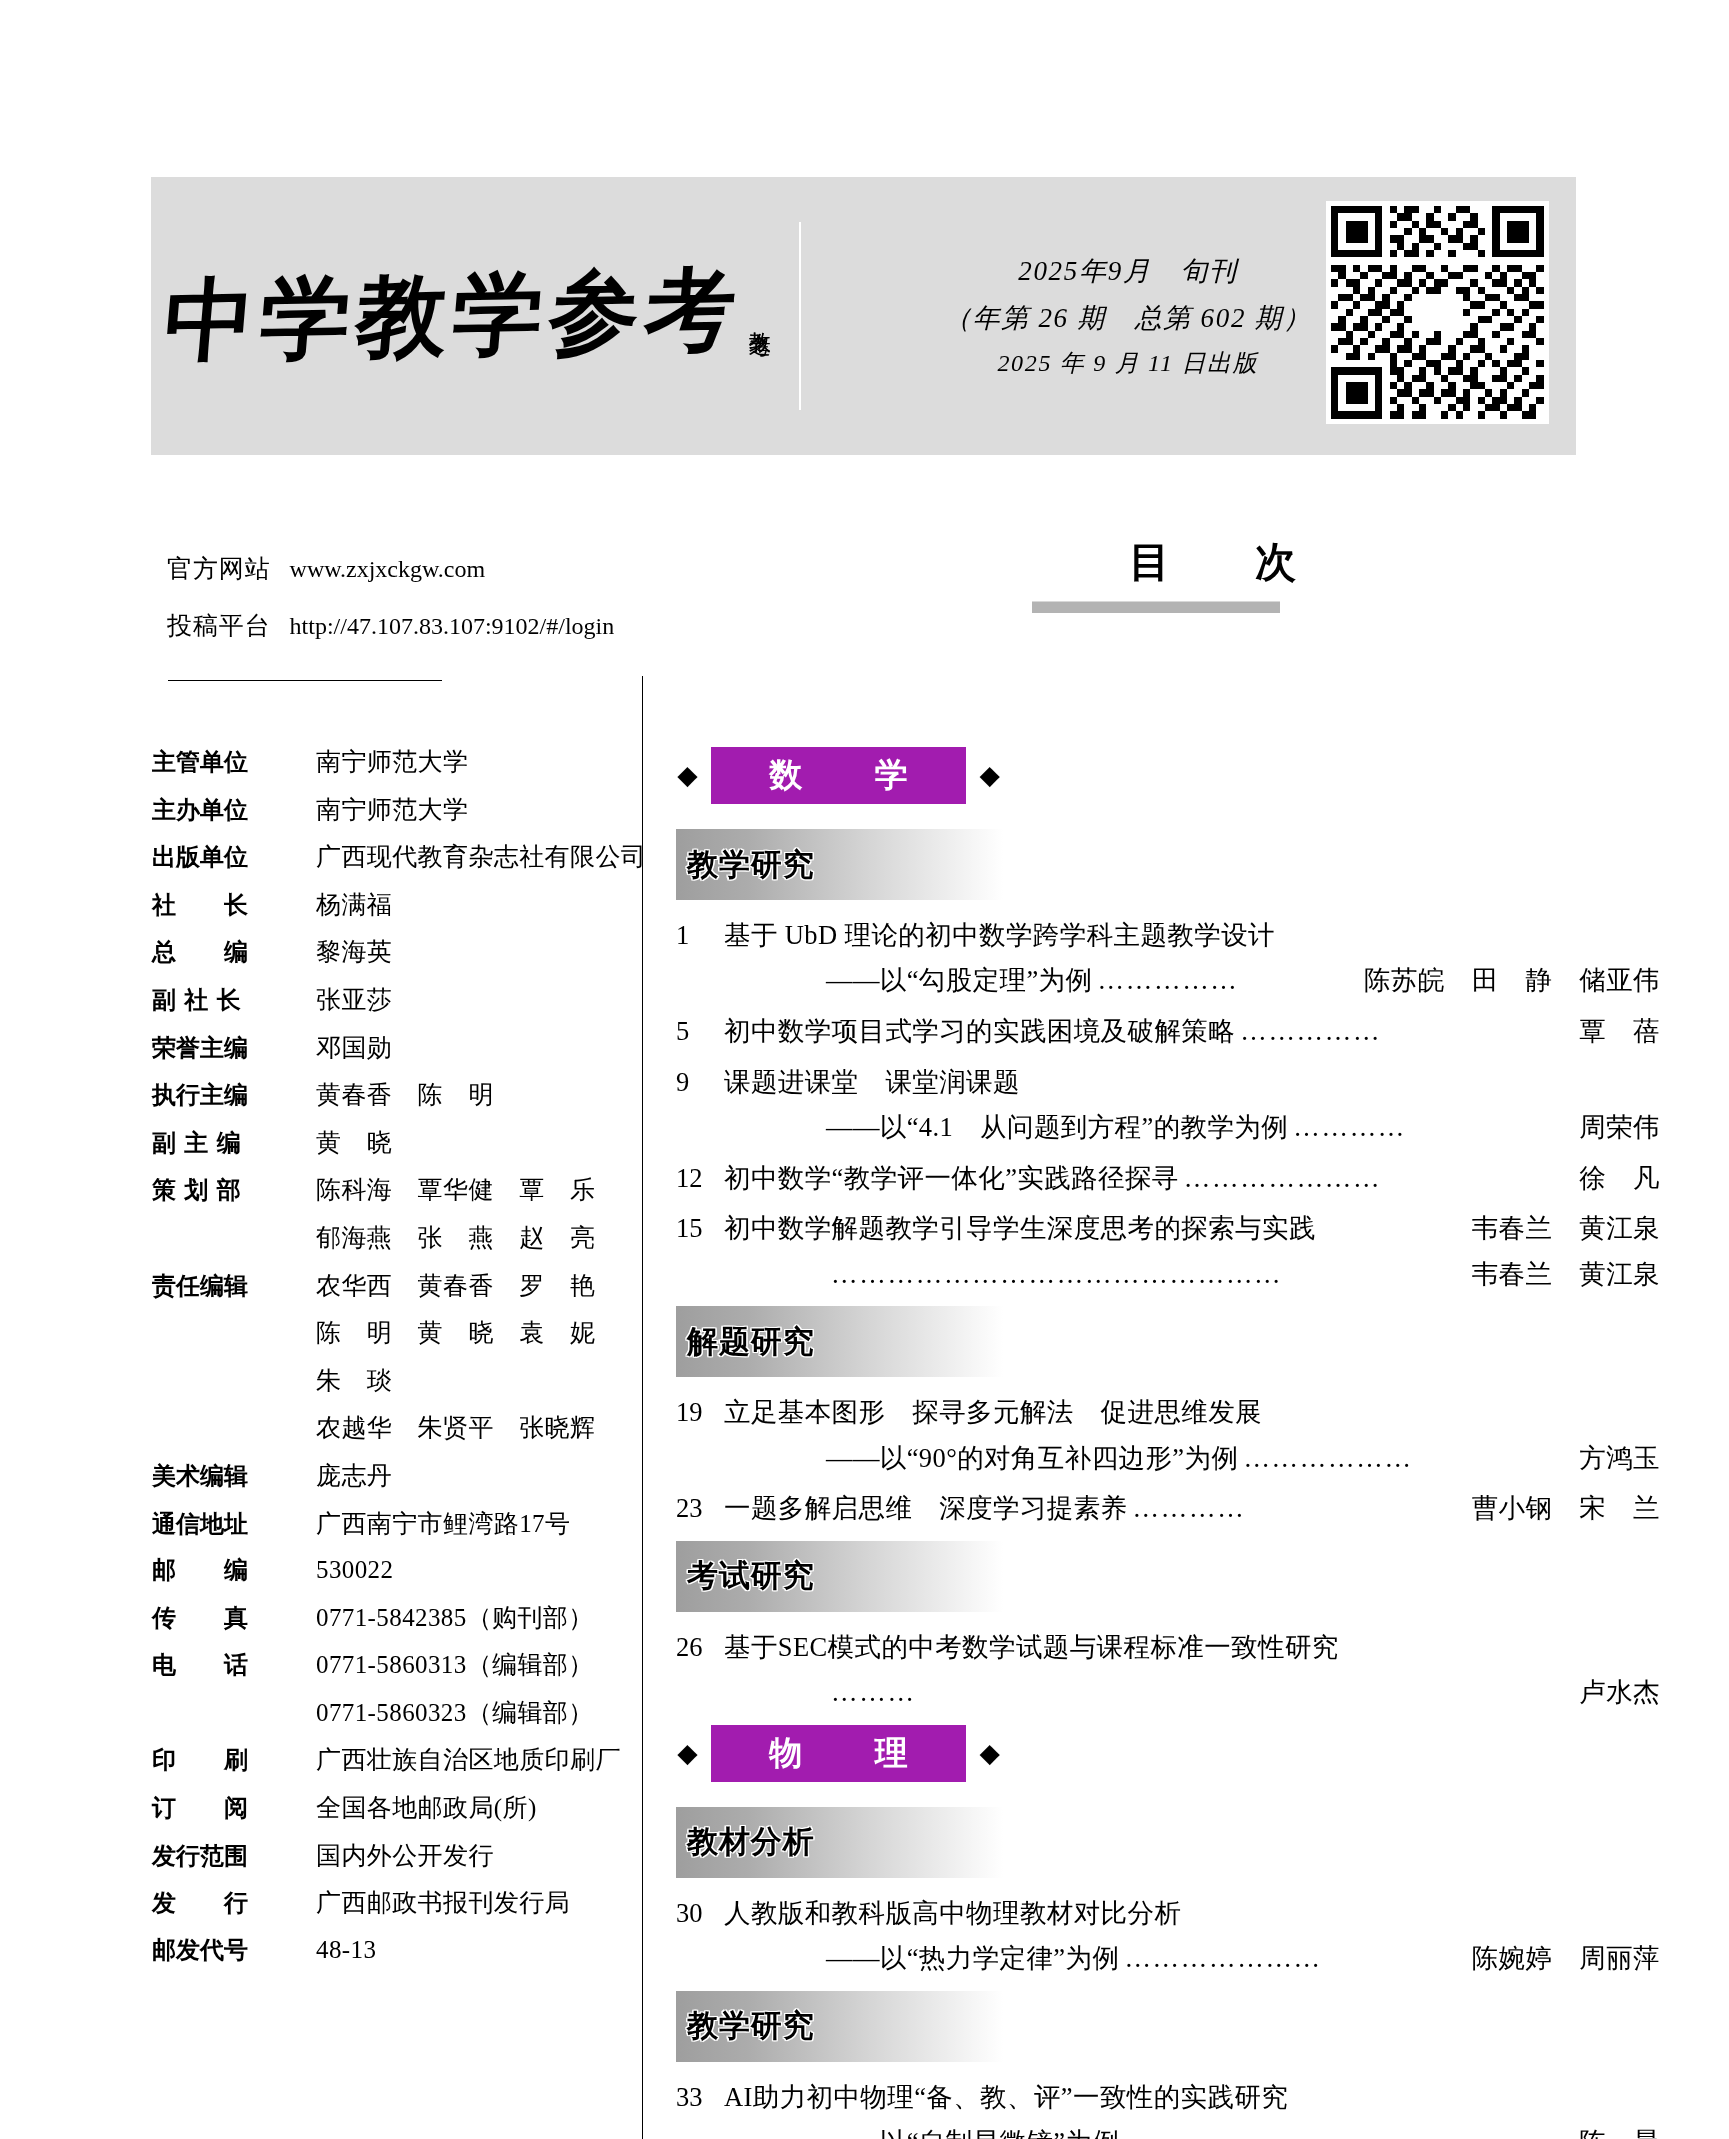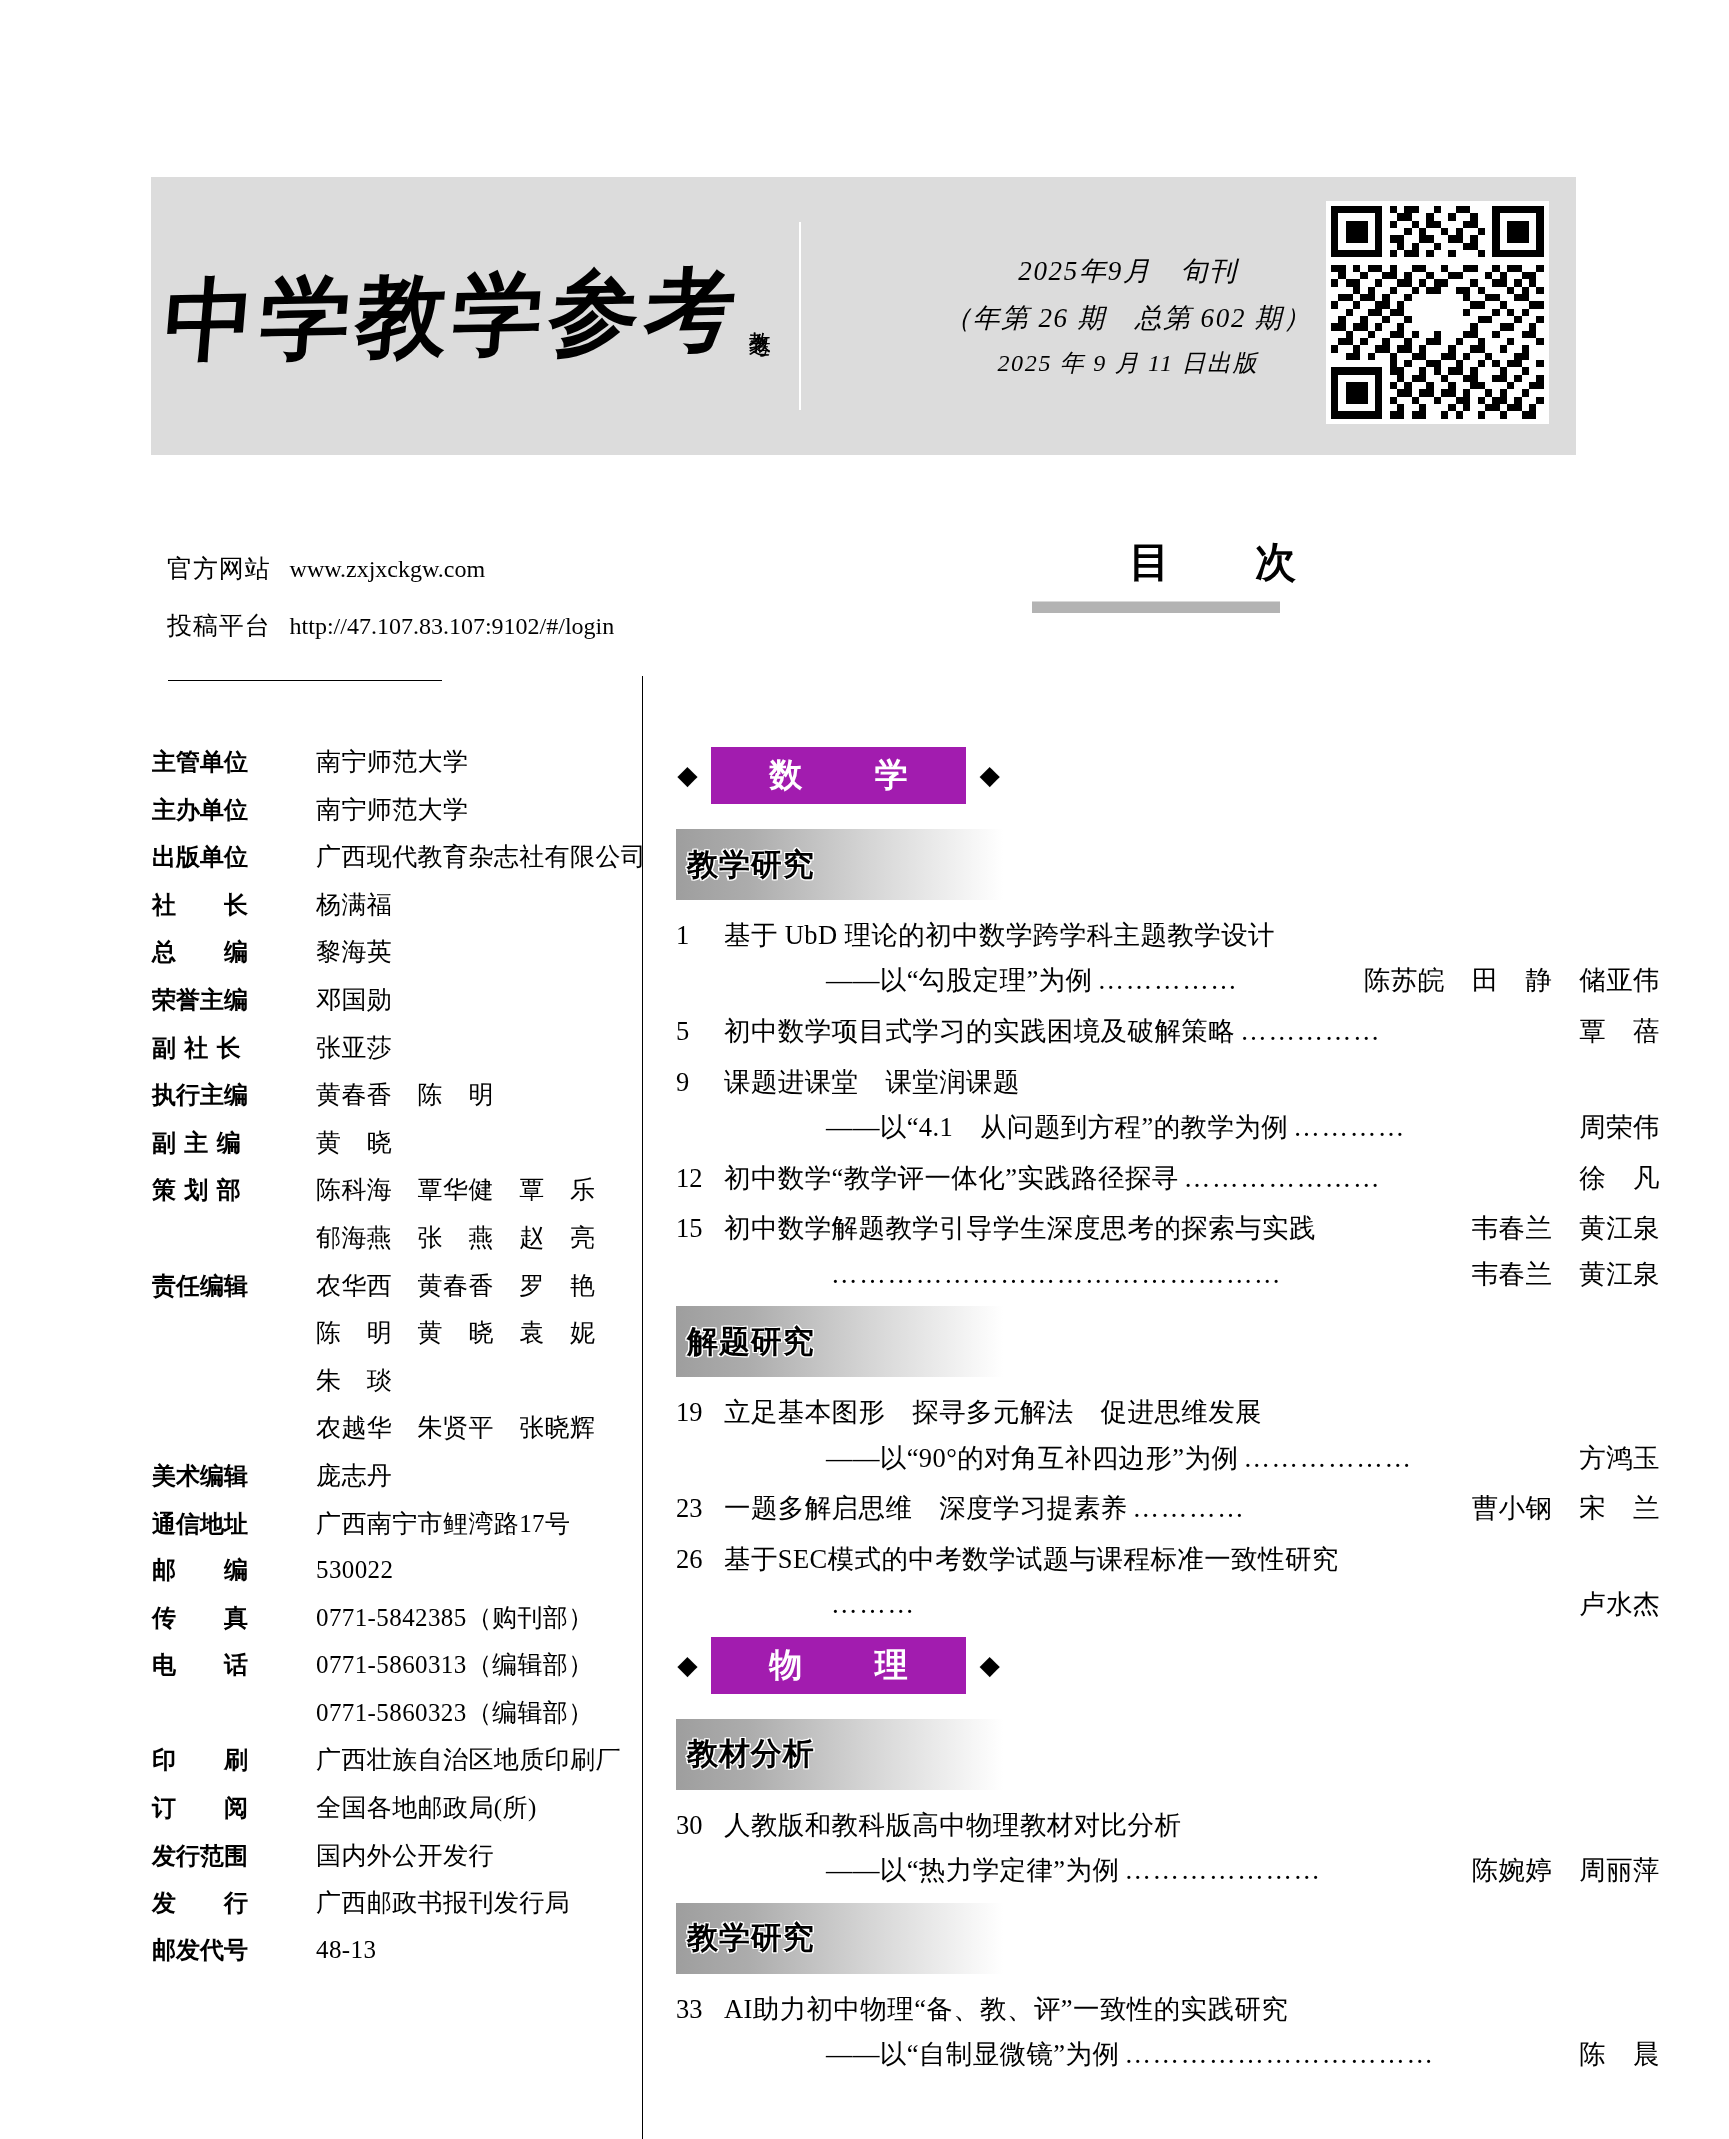--- a/index.html
+++ b/index.html
@@ -393,26 +393,26 @@
       </div>
       <div class="info-row">
         <div class="info-label">社　　长</div>
         <div class="info-value">杨满福</div>
       </div>
       <div class="info-row">
         <div class="info-label">总　　编</div>
         <div class="info-value">黎海英</div>
       </div>
       <div class="info-row">
+        <div class="info-label">副 社 长</div>
+        <div class="info-value">张亚莎</div>
+      </div>
+      <div class="info-row">
         <div class="info-label">荣誉主编</div>
         <div class="info-value">邓国勋</div>
-      </div>
-      <div class="info-row">
-        <div class="info-label">副 社 长</div>
-        <div class="info-value">张亚莎</div>
       </div>
       <div class="info-row">
         <div class="info-label">执行主编</div>
         <div class="info-value">黄春香　陈　明</div>
       </div>
       <div class="info-row">
         <div class="info-label">副 主 编</div>
         <div class="info-value">黄　晓</div>
       </div>
       <div class="info-row">
@@ -560,20 +560,23 @@
         </div>
       </div>
       <div class="entry">
         <div class="entry-main">
           <span class="pg">23</span>
           <span class="ttl">一题多解启思维　深度学习提素养</span>
           <span class="dots">…………</span>
           <span class="auth">曹小钢　宋　兰</span>
         </div>
       </div>
+      <div class="cat-bar">
+        <span class="cat-label">考试研究</span>
+      </div>
       <div class="entry">
         <div class="entry-main">
           <span class="pg">26</span>
           <span class="ttl">基于SEC模式的中考数学试题与课程标准一致性研究</span>
         </div>
         <div class="sub-line">
           <span class="dots">………</span>
           <span class="auth">卢水杰</span>
         </div>
       </div>

